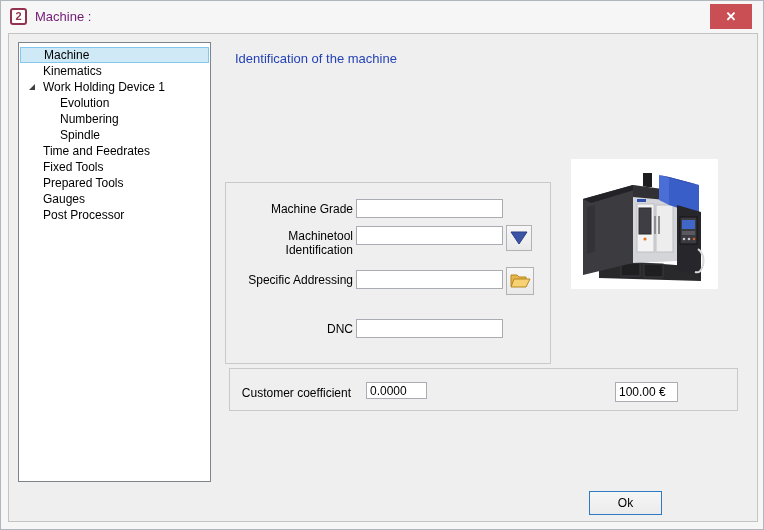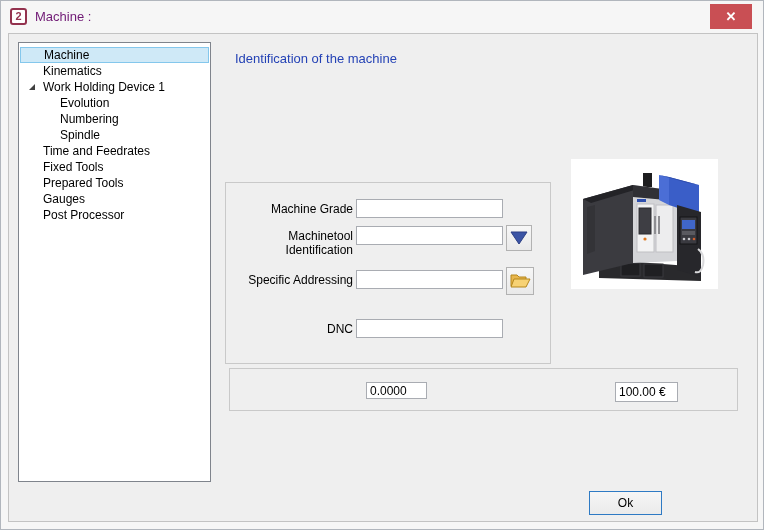--- a/index.html
+++ b/index.html
@@ -178,19 +178,20 @@
         <rect x="111" y="72" width="13" height="4" fill="#5a5a60"></rect>
         <circle cx="113" cy="80" r="1.3" fill="#c8c8cc"></circle>
         <circle cx="118" cy="80" r="1.3" fill="#c8c8cc"></circle>
         <circle cx="123" cy="80" r="1.3" fill="#d06030"></circle>
 
         <path d="M127,90 q7,5 5,16 q-2,9 -8,7" stroke="#d9d9db" stroke-width="2" fill="none"></path>
       </svg>
     </div>
 
     <div class="groupbox gb-costs">
+      <div class="fld-label" style="left:0;top:17px;width:121px;">Customer coefficient</div>
       <input class="txt" style="left: 136px; top: 13px; width: 61px; height: 17px;" value="0.0000">
       <input class="txt" style="left: 385px; top: 13px; width: 63px; height: 20px;" value="100.00 €">
     </div>
 
     <button class="btn btn-ok">Ok</button>
   </div>
 </div>
 
 </body></html>

